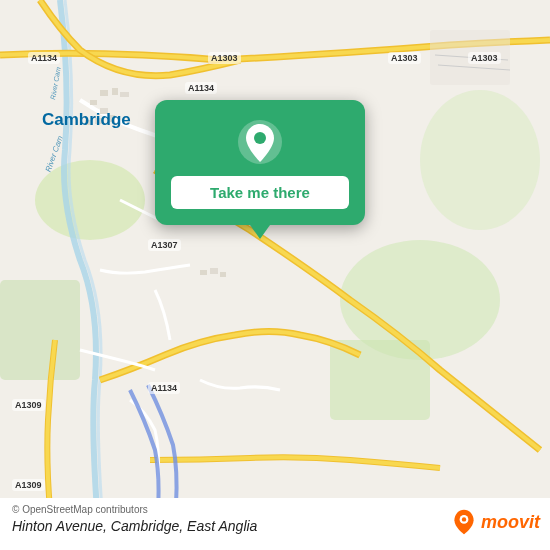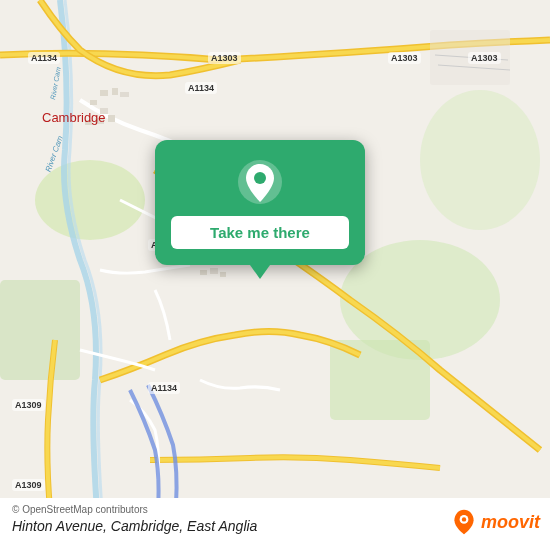--- a/index.html
+++ b/index.html
@@ -28,21 +28,20 @@
       left: 155px;
       width: 210px;
       background: #2eaa6e;
       border-radius: 12px;
       display: flex;
       flex-direction: column;
       align-items: center;
       padding: 18px 16px 16px;
       box-shadow: 0 4px 16px rgba(0,0,0,0.35);
       z-index: 10;
-      margin-top: 40px;
     }
 
     .popup-card::after {
       content: '';
       position: absolute;
       bottom: -14px;
       left: 50%;
       transform: translateX(-50%);
       border-left: 10px solid transparent;
       border-right: 10px solid transparent;
@@ -122,23 +121,23 @@
       background: rgba(255,255,255,0.6);
       padding: 1px 3px;
       border-radius: 3px;
       font-weight: bold;
       z-index: 5;
       margin-top: 44px;
     }
 
     .cambridge-label {
       position: absolute;
-      font-size: 13px;
-      color: #b91c1c;
-      font-weight: normal;
+      font-size: 17px;
+      color: #0369a1;
+      font-weight: bold;
       z-index: 5;
     }
   </style>
 </head>
 <body>
 
 <div id="map-container">
 
   <svg class="map-svg" viewBox="0 0 550 550" xmlns="http://www.w3.org/2000/svg">
 

